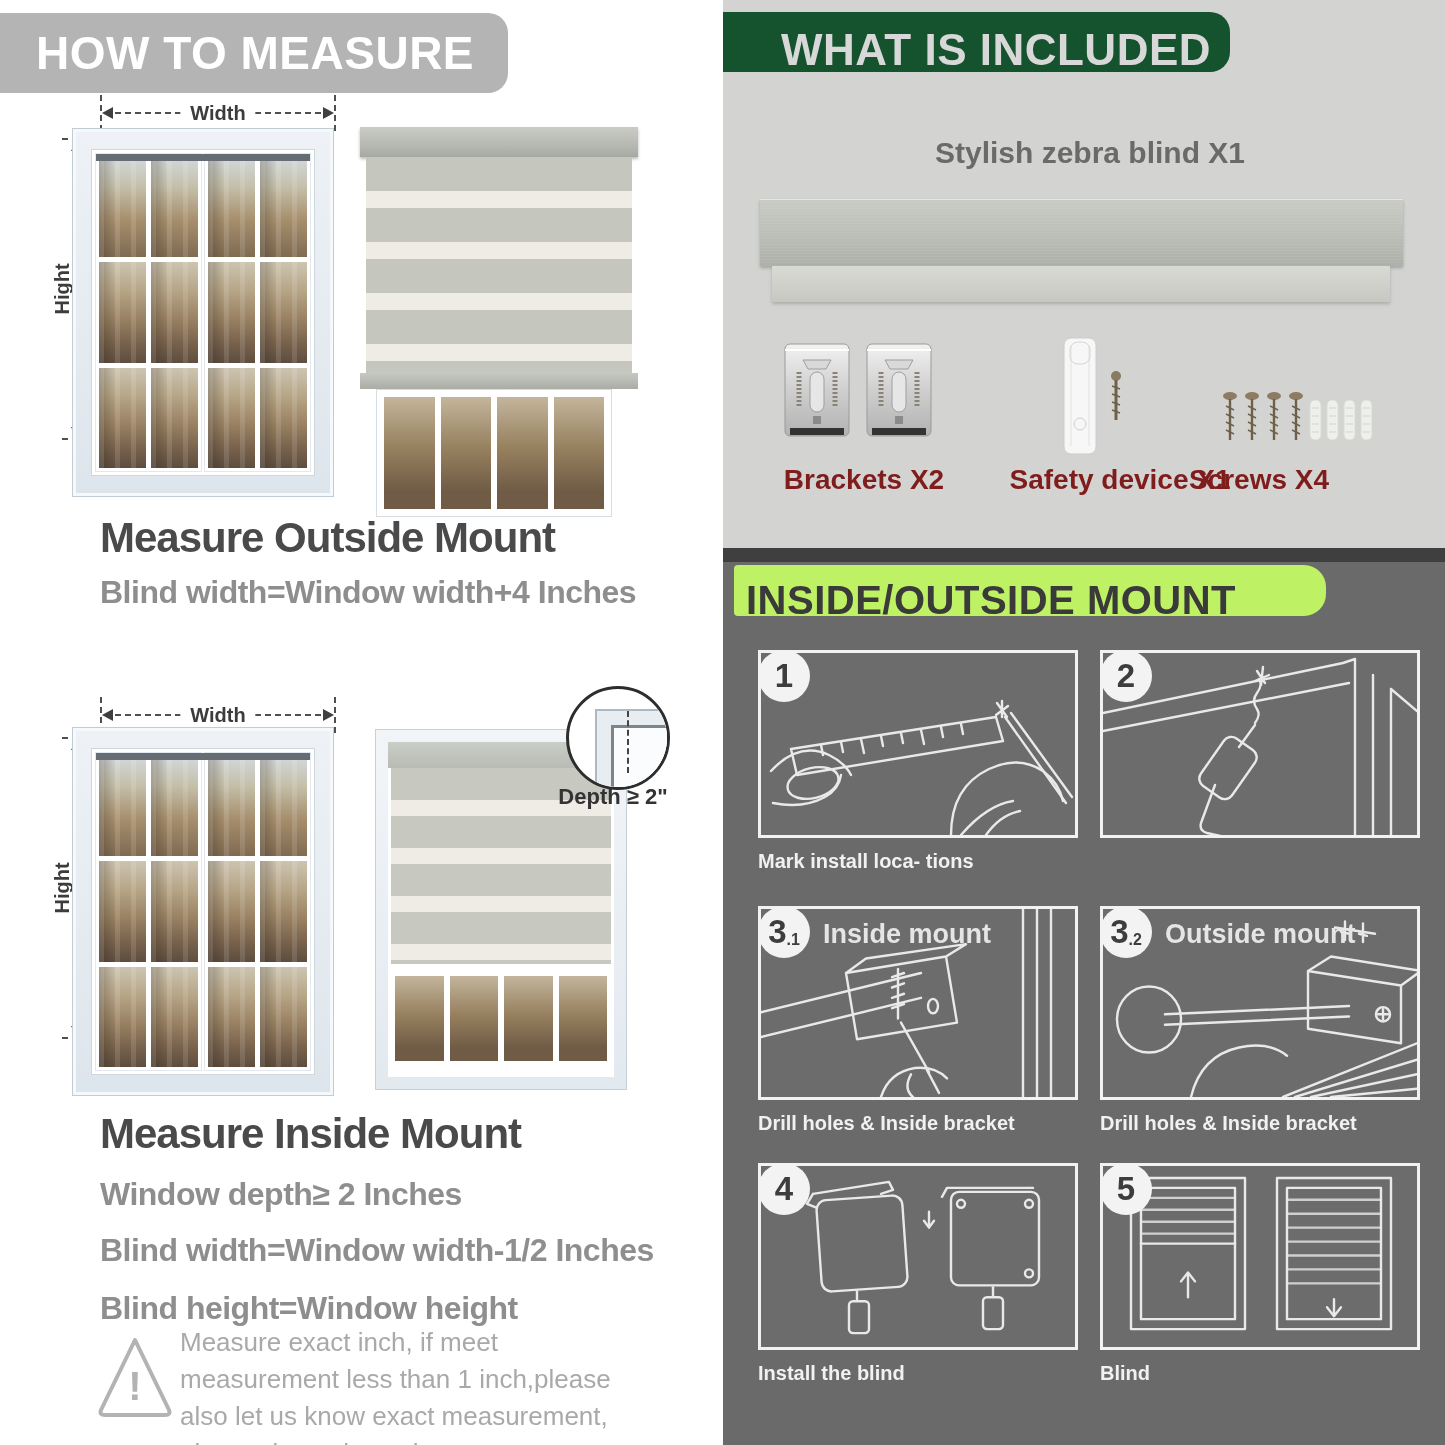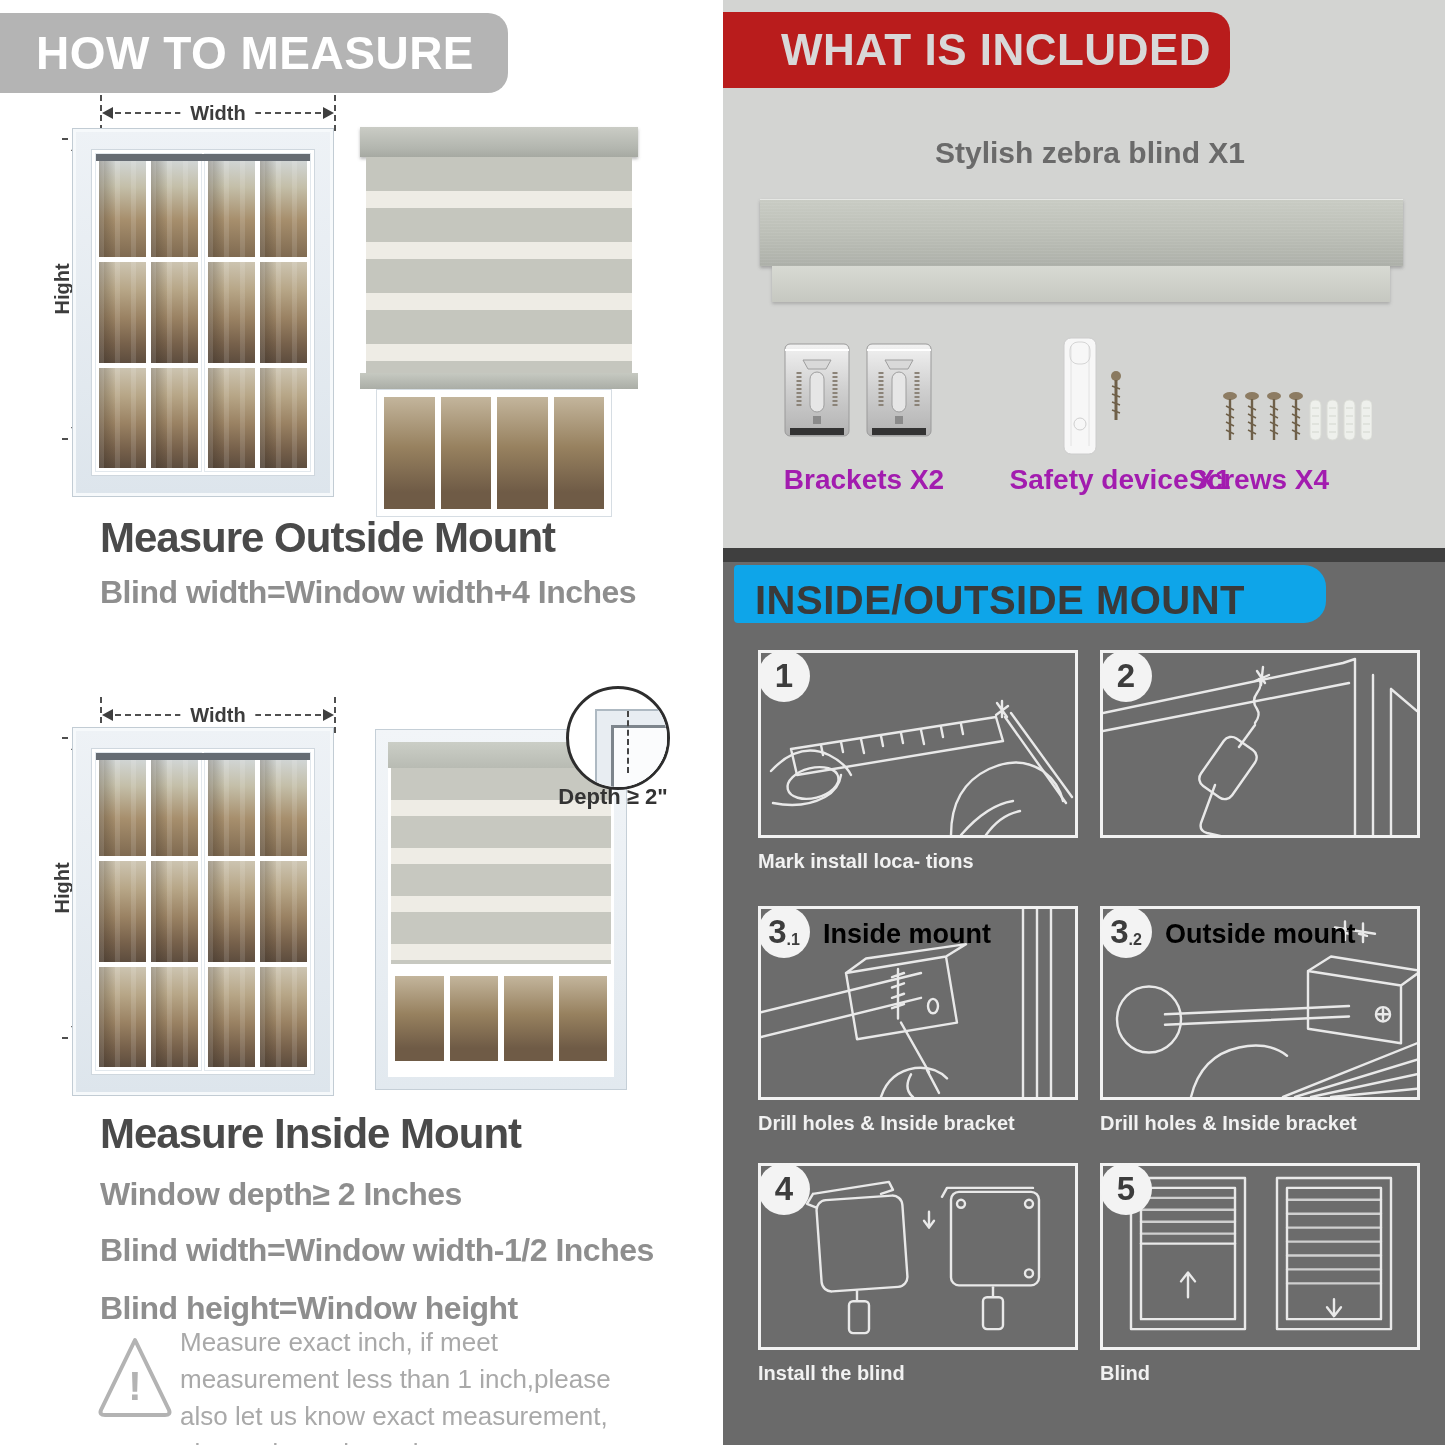--- a/index.html
+++ b/index.html
@@ -2,34 +2,34 @@
 <html><head>
 <meta charset="utf-8">
 <style>
   html,body{margin:0;padding:0;background:#fff;}
   #page{position:relative;width:1445px;height:1445px;overflow:hidden;background:#fff;
         font-family:"Liberation Sans",sans-serif;}
   
   .band{position:absolute;font-weight:bold;letter-spacing:.5px;white-space:nowrap;}
   #hdr-measure{left:0;top:13px;width:508px;height:80px;background:#b4b4b4;border-radius:0 20px 20px 0;
         color:#fff;font-size:46px;line-height:80px;padding-left:36px;box-sizing:border-box;}
-  #hdr-included{left:723px;top:12px;width:507px;height:76px;background:#b91c1c;border-radius:0 20px 20px 0;
+  #hdr-included{left:723px;top:12px;width:507px;height:60px;background:#14532d;border-radius:0 20px 20px 0;
         color:#d8d8d8;font-size:44px;line-height:76px;padding-left:58px;box-sizing:border-box;}
-  #hdr-mount{left:734px;top:565px;width:592px;height:58px;background:#0ea5e9;border-radius:4px 22px 22px 4px;
-        color:#3a3a3a;font-size:40px;line-height:70px;padding-left:21px;box-sizing:border-box;z-index:3;}
+  #hdr-mount{left:734px;top:565px;width:592px;height:51px;background:#bef264;border-radius:4px 22px 22px 4px;
+        color:#3a3a3a;font-size:40px;line-height:70px;padding-left:12px;box-sizing:border-box;z-index:3;}
   
   #panel-top{position:absolute;left:723px;top:0;width:722px;height:548px;background:#d3d4d2;}
   #panel-divider{position:absolute;left:723px;top:548px;width:722px;height:14px;background:#3f3f3f;}
   #panel-dark{position:absolute;left:723px;top:562px;width:722px;height:883px;background:#6a6a6a;}
   
   .h-measure{position:absolute;font-weight:bold;font-size:42px;color:#4a4a4a;letter-spacing:-1px;white-space:nowrap;}
   .body-line{position:absolute;font-weight:bold;font-size:32px;color:#8e8e8e;letter-spacing:-.5px;white-space:nowrap;}
   #product-label{position:absolute;left:770px;top:136px;width:640px;text-align:center;
         font-weight:bold;font-size:30px;color:#6a6a6a;}
-  .item-label{position:absolute;top:464px;text-align:center;font-weight:bold;font-size:28px;color:#a21caf;}
+  .item-label{position:absolute;top:464px;text-align:center;font-weight:bold;font-size:28px;color:#7f1d1d;}
   .cap{position:absolute;color:#f1f1f1;font-weight:bold;font-size:20px;white-space:nowrap;}
   .dim-lbl{font-weight:bold;font-size:20px;color:#3c3c3c;}
   #depth-label{position:absolute;left:548px;top:784px;width:130px;text-align:center;
         font-weight:bold;font-size:22px;color:#333;white-space:nowrap;}
   #warn-text{position:absolute;left:180px;top:1324px;width:460px;font-size:26px;line-height:37px;color:#a9a9a9;}
   
   .dimline-h{position:absolute;height:20px;}
   .dimline-h .line{position:absolute;left:5px;right:5px;top:9px;border-top:2px dashed #4f4f4f;}
   .dimline-h .tick{position:absolute;top:-8px;height:36px;border-left:2px dashed #4f4f4f;}
   .dimline-h .tick.l{left:0}.dimline-h .tick.r{right:0}
@@ -94,21 +94,21 @@
         box-shadow:inset 0 1px 0 rgba(255,255,255,.5),0 2px 3px rgba(90,90,90,.4);}
   .bar-main::after{content:"";position:absolute;inset:0;
         background:repeating-linear-gradient(0deg,rgba(255,255,255,.06) 0 1px,rgba(0,0,0,0) 1px 3px);}
   .bar-under{position:absolute;left:772px;top:266px;width:618px;height:36px;
         background:linear-gradient(180deg,#d8dad3,#c6c8c1);box-shadow:0 2px 3px rgba(100,100,100,.35);}
   
   .stepbox{position:absolute;width:320px;background:#6c6c6c;border:3px solid #f2f2f2;box-sizing:border-box;}
   .badge{position:absolute;top:-3px;left:-3px;width:52px;height:52px;border-radius:50%;background:#f3f3f3;
         color:#3d3d3d;display:flex;align-items:center;justify-content:center;font-weight:bold;font-size:33px;z-index:3;}
   .badge .sub{font-size:16px;align-self:flex-end;margin-bottom:9px;}
-  .steplabel{position:absolute;top:10px;left:62px;color:#000000;font-weight:bold;font-size:27px;z-index:3;white-space:nowrap;}
+  .steplabel{position:absolute;top:10px;left:62px;color:#e5e5e5;font-weight:bold;font-size:27px;z-index:3;white-space:nowrap;}
   .stepart{position:absolute;inset:0;width:100%;height:100%;}
   .stepart path,.stepart rect,.stepart circle,.stepart ellipse,.stepart line{
         stroke:#e9e9e9;stroke-width:2.4;fill:none;stroke-linecap:round;stroke-linejoin:round;}
 </style>
 </head>
 <body>
 
 <div id="page">
 
   <div id="hdr-measure" class="band">HOW TO MEASURE</div>

